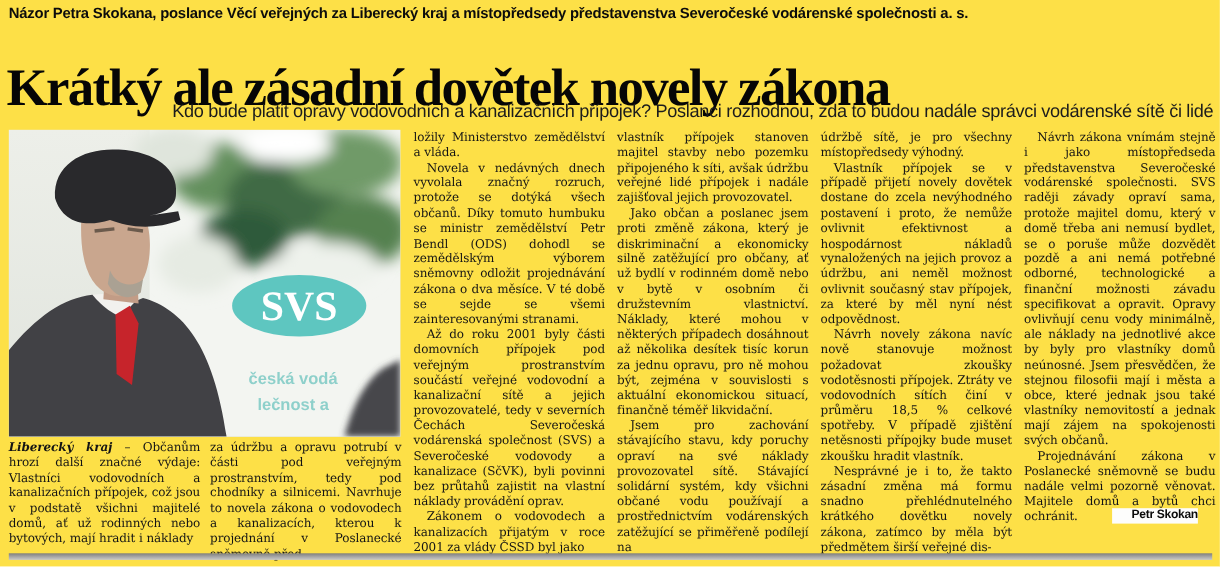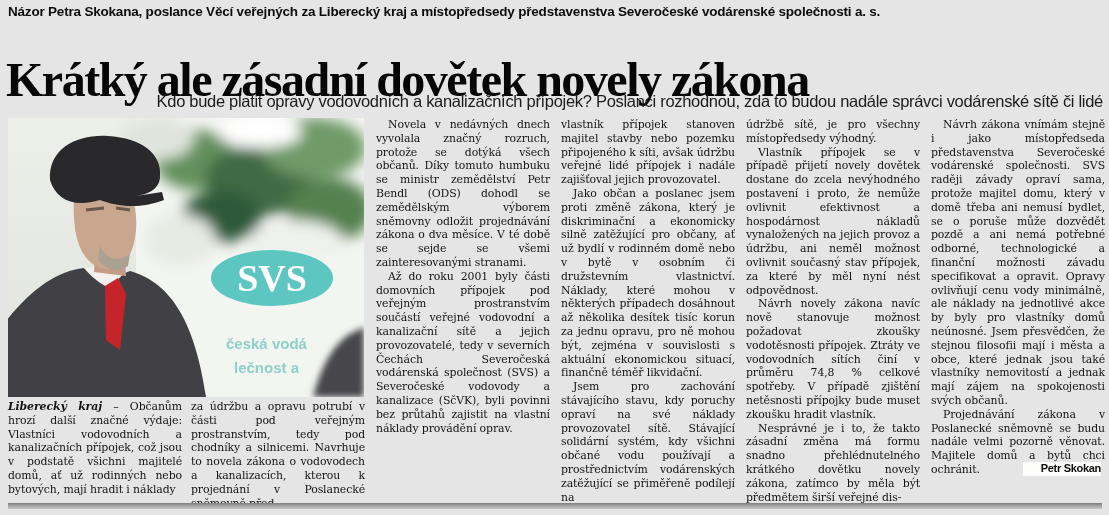--- a/index.html
+++ b/index.html
@@ -1,16 +1,16 @@
 <!DOCTYPE html>
 <html lang="cs"><head>
 <meta charset="utf-8">
 <style>
   html,body{margin:0;padding:0;background:#ffffff;}
-  .page{position:relative;width:1109px;height:515px;background:#e5e5e5;overflow:hidden;
+  .page{position:relative;width:1109px;height:515px;background:#fde047;overflow:hidden;
         font-family:"DejaVu Serif",serif;color:#141414;}
   .kicker{position:absolute;left:8px;top:4px;width:1060px;
           font-family:"Liberation Sans",sans-serif;font-weight:bold;font-size:13.5px;
           letter-spacing:-0.2px;color:#0c0c0c;white-space:nowrap;}
   .headline{position:absolute;left:6px;top:20px;width:1100px;
             font-family:"Liberation Serif",serif;font-weight:bold;font-size:48px;
             letter-spacing:-1.5px;color:#060606;white-space:nowrap;}
   .subheadline{position:absolute;left:8px;top:92px;width:1095px;
                font-family:"Liberation Sans",sans-serif;font-size:16.5px;
                letter-spacing:-0.3px;color:#1c1c1c;white-space:nowrap;text-align:right;}
@@ -22,21 +22,21 @@
   .col p.indent{text-indent:12px;}
   .col-under{top:400px;width:174px;}
   .c1{left:8px;}
   .c2{left:191px;}
   .c3{left:376px;}
   .c4{left:561px;}
   .c5{left:746px;}
   .c6{left:931px;}
   .lead-in{font-weight:bold;font-style:italic;}
   p.has-signature{position:relative;}
-  .signature{position:absolute;right:4px;bottom:1px;background:#fdfdfc;padding-left:6px;
+  .signature{position:absolute;right:16px;bottom:1px;background:#fdfdfc;padding-left:6px;
              font-family:"Liberation Sans",sans-serif;font-weight:bold;font-size:11px;
              letter-spacing:-0.3px;color:#0c0c0c;}
   .bottom-rule{position:absolute;left:8px;top:503px;width:1094px;height:6px;
                background:linear-gradient(180deg,#7e7e7e,#a9a9a9 55%,#c9c9c9);}
 </style>
 </head>
 <body>
 
 <div class="page">
 
@@ -89,32 +89,34 @@
     </svg>
   </div>
 
   <div class="col col-under c1">
       <p><span class="lead-in">Liberecký kraj</span> – Občanům hrozí další značné výdaje: Vlastníci vodovodních a kanalizačních přípojek, což jsou v podstatě všichni majitelé domů, ať už rodinných nebo bytových, mají hradit i náklady</p>
     </div>
   <div class="col col-under c2">
       <p>za údržbu a opravu potrubí v části pod veřejným prostranstvím, tedy pod chodníky a silnicemi. Navrhuje to novela zákona o vodovodech a kanalizacích, kterou k projednání v Poslanecké sněmovně před-</p>
     </div>
   <div class="col c3">
+      <p>ložily Ministerstvo zemědělství a vláda.</p>
       <p class="indent">Novela v nedávných dnech vyvolala značný rozruch, protože se dotýká všech občanů. Díky tomuto humbuku se ministr zemědělství Petr Bendl (ODS) dohodl se zemědělským výborem sněmovny odložit projednávání zákona o dva měsíce. V té době se sejde se všemi zainteresovanými stranami.</p>
       <p class="indent">Až do roku 2001 byly části domovních přípojek pod veřejným prostranstvím součástí veřejné vodovodní a kanalizační sítě a jejich provozovatelé, tedy v severních Čechách Severočeská vodárenská společnost (SVS) a Severočeské vodovody a kanalizace (SčVK), byli povinni bez průtahů zajistit na vlastní náklady provádění oprav.</p>
+      <p class="indent">Zákonem o vodovodech a kanalizacích přijatým v roce 2001 za vlády ČSSD byl jako</p>
     </div>
   <div class="col c4">
       <p>vlastník přípojek stanoven majitel stavby nebo pozemku připojeného k síti, avšak údržbu veřejné lidé přípojek i nadále zajišťoval jejich provozovatel.</p>
       <p class="indent">Jako občan a poslanec jsem proti změně zákona, který je diskriminační a ekonomicky silně zatěžující pro občany, ať už bydlí v rodinném domě nebo v bytě v osobním či družstevním vlastnictví. Náklady, které mohou v některých případech dosáhnout až několika desítek tisíc korun za jednu opravu, pro ně mohou být, zejména v souvislosti s aktuální ekonomickou situací, finančně téměř likvidační.</p>
       <p class="indent">Jsem pro zachování stávajícího stavu, kdy poruchy opraví na své náklady provozovatel sítě. Stávající solidární systém, kdy všichni občané vodu používají a prostřednictvím vodárenských zatěžující se přiměřeně podílejí na</p>
     </div>
   <div class="col c5">
       <p>údržbě sítě, je pro všechny místopředsedy výhodný.</p>
       <p class="indent">Vlastník přípojek se v případě přijetí novely dovětek dostane do zcela nevýhodného postavení i proto, že nemůže ovlivnit efektivnost a hospodárnost nákladů vynaložených na jejich provoz a údržbu, ani neměl možnost ovlivnit současný stav přípojek, za které by měl nyní nést odpovědnost.</p>
-      <p class="indent">Návrh novely zákona navíc nově stanovuje možnost požadovat zkoušky vodotěsnosti přípojek. Ztráty ve vodovodních sítích činí v průměru 74,8 % celkové spotřeby. V případě zjištění netěsnosti přípojky bude muset zkoušku hradit vlastník.</p>
+      <p class="indent">Návrh novely zákona navíc nově stanovuje možnost požadovat zkoušky vodotěsnosti přípojek. Ztráty ve vodovodních sítích činí v průměru 18,5 % celkové spotřeby. V případě zjištění netěsnosti přípojky bude muset zkoušku hradit vlastník.</p>
       <p class="indent">Nesprávné je i to, že takto zásadní změna má formu snadno přehlédnutelného krátkého dovětku novely zákona, zatímco by měla být předmětem širší veřejné dis-</p>
     </div>
   <div class="col c6">
       <p class="indent">Návrh zákona vnímám stejně i jako místopředseda představenstva Severočeské vodárenské společnosti. SVS raději závady opraví sama, protože majitel domu, který v domě třeba ani nemusí bydlet, se o poruše může dozvědět pozdě a ani nemá potřebné odborné, technologické a finanční možnosti závadu specifikovat a opravit. Opravy ovlivňují cenu vody minimálně, ale náklady na jednotlivé akce by byly pro vlastníky domů neúnosné. Jsem přesvědčen, že stejnou filosofii mají i města a obce, které jednak jsou také vlastníky nemovitostí a jednak mají zájem na spokojenosti svých občanů.</p>
       <p class="indent has-signature">Projednávání zákona v Poslanecké sněmovně se budu nadále velmi pozorně věnovat. Majitele domů a bytů chci ochránit.<span class="signature">Petr Skokan</span></p>
     </div>
 
   <div class="bottom-rule"></div>
 </div>
 

